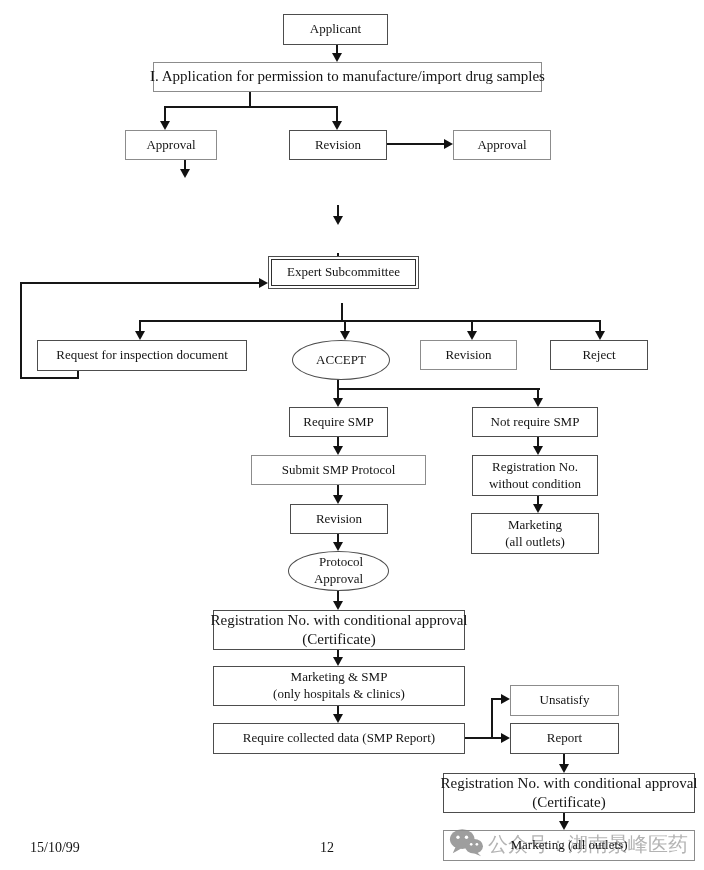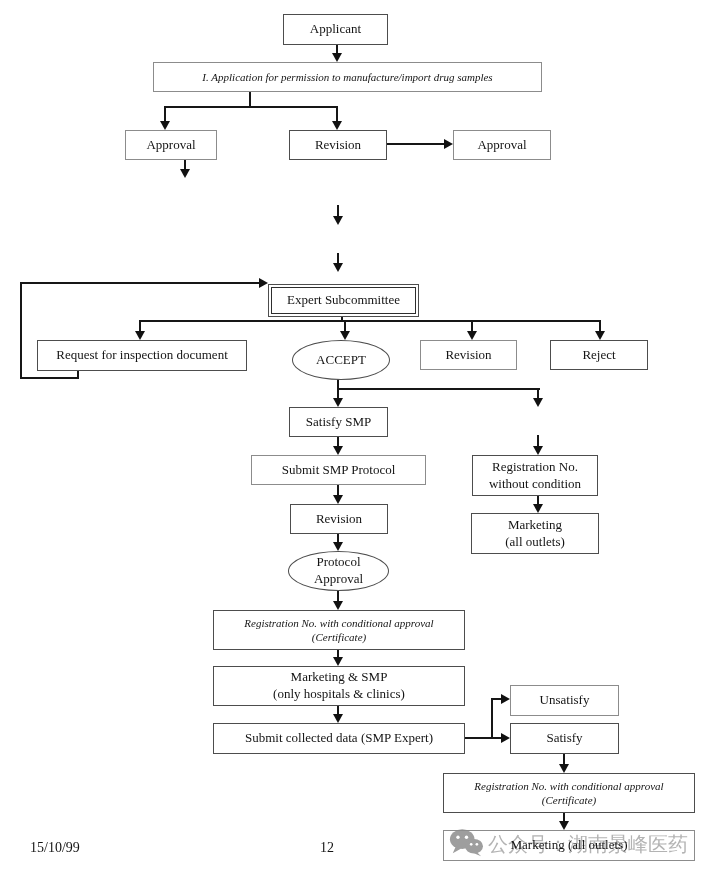--- a/index.html
+++ b/index.html
@@ -2,22 +2,22 @@
 <html><head>
 <meta charset="utf-8">
 <style>
   html,body{margin:0;padding:0;background:#e8e8e8;}
   .page{position:relative;width:704px;height:870px;background:#ffffff;margin:0 auto;
         font-family:"Liberation Serif","DejaVu Serif",serif;color:#141414;overflow:hidden;}
   .node{position:absolute;background:#ffffff;border:1px solid #4d4d4d;
         display:flex;align-items:center;justify-content:center;text-align:center;
         font-size:13px;line-height:1.3;white-space:pre;z-index:2;}
   .node.muted{border-color:#8c8c8c;}
-  .node.long{font-size:11px;font-style:italic;}
-  .node.ellipse{border-radius:50%;}
+  .node.long{font-size:15px;}
+  .node.ellipse{border-radius:50%;text-align:right;}
   .node.double::before{content:"";position:absolute;inset:2px;border:1px solid #2e2e2e;}
   .v{position:absolute;width:2px;background:#161616;z-index:1;}
   .h{position:absolute;height:2px;background:#161616;z-index:1;}
   .ad{position:absolute;width:0;height:0;border-left:5px solid transparent;
       border-right:5px solid transparent;border-top:9px solid #111;z-index:1;}
   .ar{position:absolute;width:0;height:0;border-top:5px solid transparent;
       border-bottom:5px solid transparent;border-left:9px solid #111;z-index:1;}
   .node.transparent{background:transparent;}
   .watermark{position:absolute;left:449px;top:827px;display:flex;align-items:center;z-index:1;}
   .wm-text{font-size:20px;color:#b3b3b3;letter-spacing:0px;margin-left:5px;white-space:pre;
@@ -44,41 +44,42 @@
       </svg>
     </span>
     <span class="wm-text">公众号：湖南景峰医药</span>
   </div>
 
   <div class="node" style="left:283px;top:14px;width:103px;height:29px">Applicant</div>
   <div class="node long muted" style="left:153px;top:62px;width:387px;height:28px">I. Application for permission to manufacture/import drug samples</div>
   <div class="node muted" style="left:125px;top:130px;width:90px;height:28px">Approval</div>
   <div class="node" style="left:289px;top:130px;width:96px;height:28px">Revision</div>
   <div class="node muted" style="left:453px;top:130px;width:96px;height:28px">Approval</div>
-  <div class="node double" style="left:268px;top:284px;width:149px;height:31px">Expert Subcommittee</div>
+  <div class="node double" style="left:268px;top:256px;width:149px;height:31px">Expert Subcommittee</div>
   <div class="node" style="left:37px;top:340px;width:208px;height:29px">Request for inspection document</div>
   <div class="node ellipse" style="left:292px;top:340px;width:96px;height:38px">ACCEPT</div>
   <div class="node muted" style="left:420px;top:340px;width:95px;height:28px">Revision</div>
   <div class="node" style="left:550px;top:340px;width:96px;height:28px">Reject</div>
-  <div class="node" style="left:289px;top:407px;width:97px;height:28px">Satisfy SMP</div>
+  <div class="node" style="left:289px;top:407px;width:97px;height:28px">Require SMP</div>
+  <div class="node" style="left:472px;top:407px;width:124px;height:28px">Not require SMP</div>
   <div class="node muted" style="left:251px;top:455px;width:173px;height:28px">Submit SMP Protocol</div>
   <div class="node" style="left:472px;top:455px;width:124px;height:39px">Registration No.
 without condition</div>
   <div class="node" style="left:290px;top:504px;width:96px;height:28px">Revision</div>
   <div class="node" style="left:471px;top:513px;width:126px;height:39px">Marketing
 (all outlets)</div>
   <div class="node ellipse" style="left:288px;top:551px;width:99px;height:38px">Protocol
 Approval</div>
   <div class="node long" style="left:213px;top:610px;width:250px;height:38px">Registration No. with conditional approval
 (Certificate)</div>
   <div class="node" style="left:213px;top:666px;width:250px;height:38px">Marketing &amp; SMP
 (only hospitals &amp; clinics)</div>
-  <div class="node" style="left:213px;top:723px;width:250px;height:29px">Submit collected data (SMP Expert)</div>
+  <div class="node" style="left:213px;top:723px;width:250px;height:29px">Require collected data (SMP Report)</div>
   <div class="node muted" style="left:510px;top:685px;width:107px;height:29px">Unsatisfy</div>
-  <div class="node" style="left:510px;top:723px;width:107px;height:29px">Satisfy</div>
+  <div class="node" style="left:510px;top:723px;width:107px;height:29px">Report</div>
   <div class="node long" style="left:443px;top:773px;width:250px;height:38px">Registration No. with conditional approval
 (Certificate)</div>
   <div class="node muted transparent" style="left:443px;top:830px;width:250px;height:29px">Marketing (all outlets)</div>
 
   <div class="v" style="left:336px;top:43px;height:11px"></div>
   <div class="ad" style="left:332px;top:53px"></div>
 
   <div class="v" style="left:249px;top:90px;height:18px"></div>
   <div class="h" style="left:164px;top:106px;width:174px"></div>
   <div class="v" style="left:164px;top:107px;height:14px"></div>

